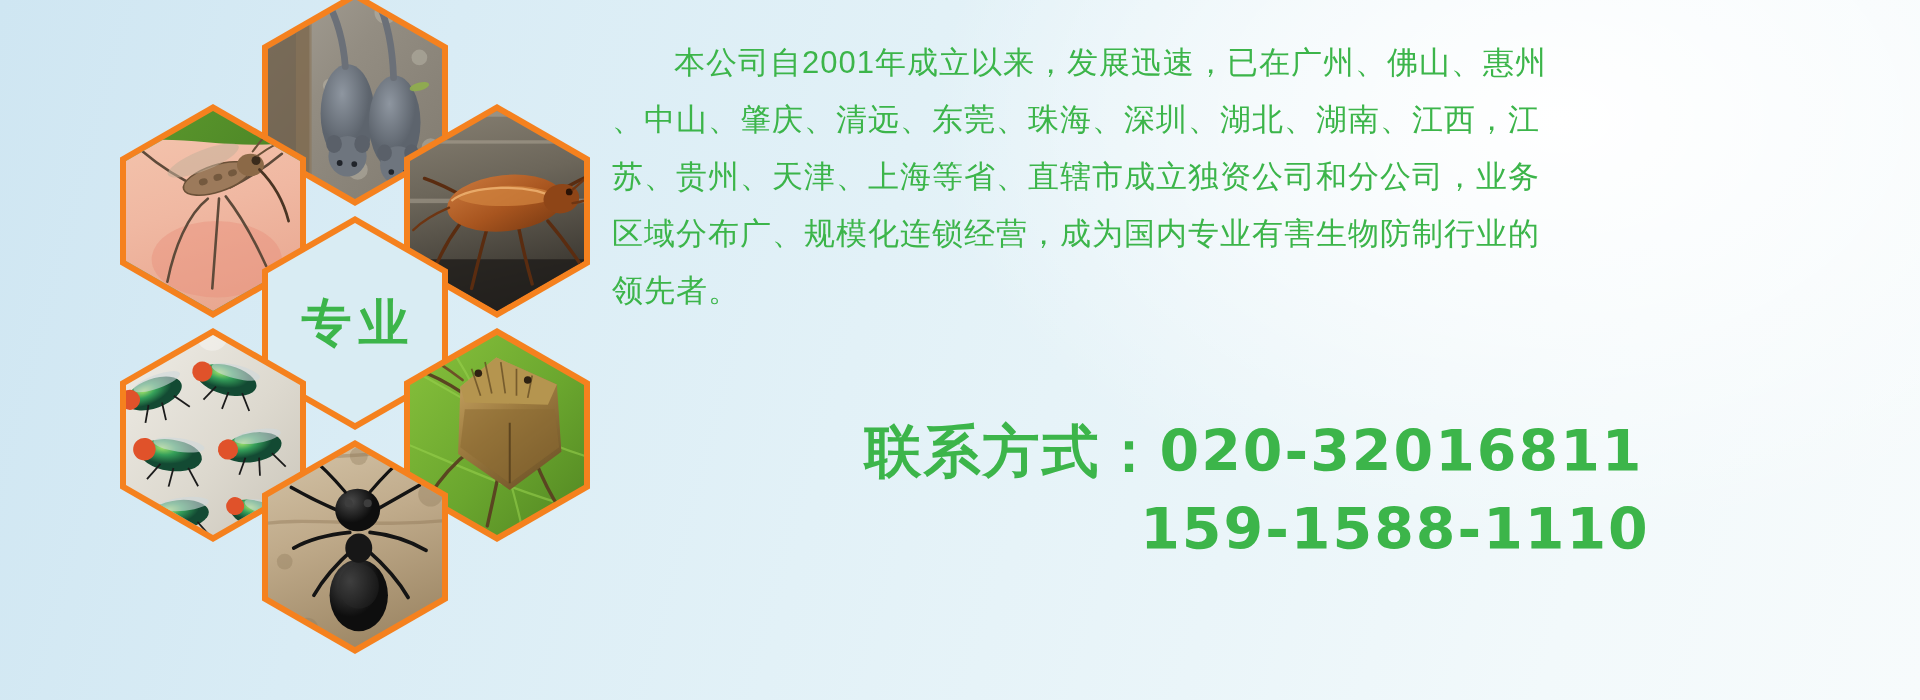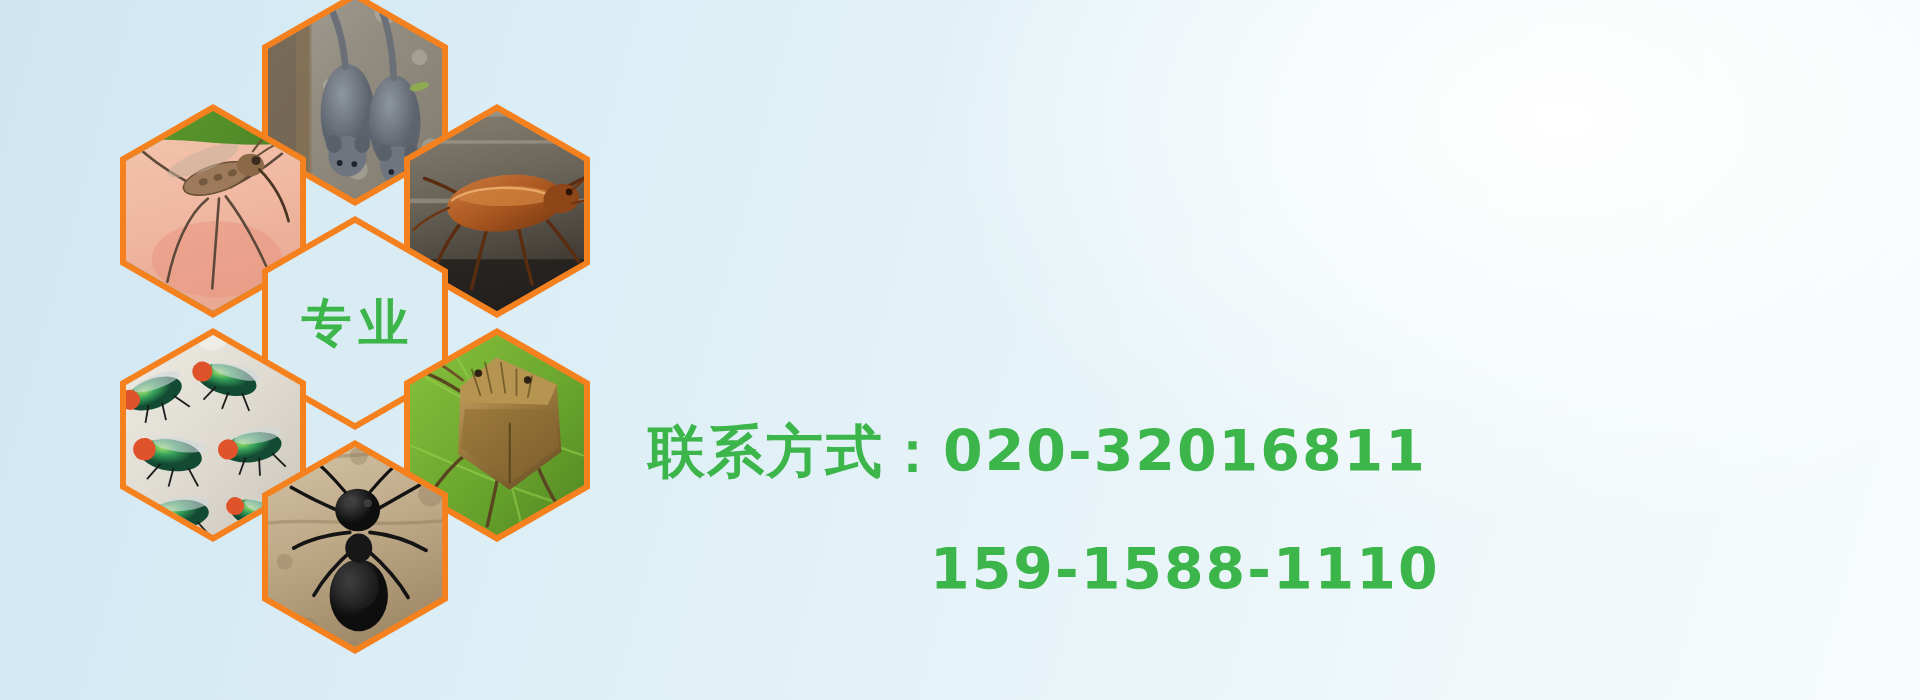--- a/index.html
+++ b/index.html
@@ -105,33 +105,34 @@
     letter-spacing: 1px;
     font-weight: 500;
     width: 1300px;
   }
   #about-paragraph .para-line { white-space: pre; display: block; }
   #about-paragraph .para-line.indented { text-indent: 62px; }
 
   #contact-block {
     position: absolute;
     top: 378px;
-    left: 36px;
+    left: 12px;
     width: 1260px;
+    text-align: center;
   }
   .contact-row {
     color: #3cb54a;
     font-size: 57px;
     font-weight: 700;
     line-height: 78px;
     letter-spacing: 2px;
     white-space: pre;
     font-family: "DejaVu Sans", "Liberation Sans", sans-serif;
   }
-  .contact-row.phone-secondary { text-indent: 282px; margin-top: 40px; }
+  .contact-row.phone-secondary { text-indent: 282px; }
 </style>
 </head>
 <body>
 
 <div id="banner">
 
   <div id="hex-cluster">
 
     <div class="hex pos-top-mid">
       <div class="hex-inner">
@@ -455,20 +456,27 @@
           <path d="M84 58 C72 44 62 34 52 26" stroke="#121212" stroke-width="2.8" fill="none" stroke-linecap="round"></path>
           <path d="M106 58 C118 44 128 34 138 26" stroke="#121212" stroke-width="2.8" fill="none" stroke-linecap="round"></path>
           <ellipse cx="96" cy="142" rx="18" ry="20" fill="#2b2b2b" opacity="0.35"></ellipse>
         </svg>
       </div>
     </div>
   </div>
 
   <div id="right-col">
 
+    <div id="about-paragraph">
+      <span class="para-line indented">本公司自2001年成立以来，发展迅速，已在广州、佛山、惠州</span>
+      <span class="para-line">、中山、肇庆、清远、东莞、珠海、深圳、湖北、湖南、江西，江</span>
+      <span class="para-line">苏、贵州、天津、上海等省、直辖市成立独资公司和分公司，业务</span>
+      <span class="para-line">区域分布广、规模化连锁经营，成为国内专业有害生物防制行业的</span>
+      <span class="para-line">领先者。</span>
+    </div>
 
     <div id="contact-block">
       <div class="contact-row">联系方式：020-32016811</div>
       <div class="contact-row phone-secondary">159-1588-1110</div>
     </div>
 
   </div>
 </div>
 
 </body></html>

